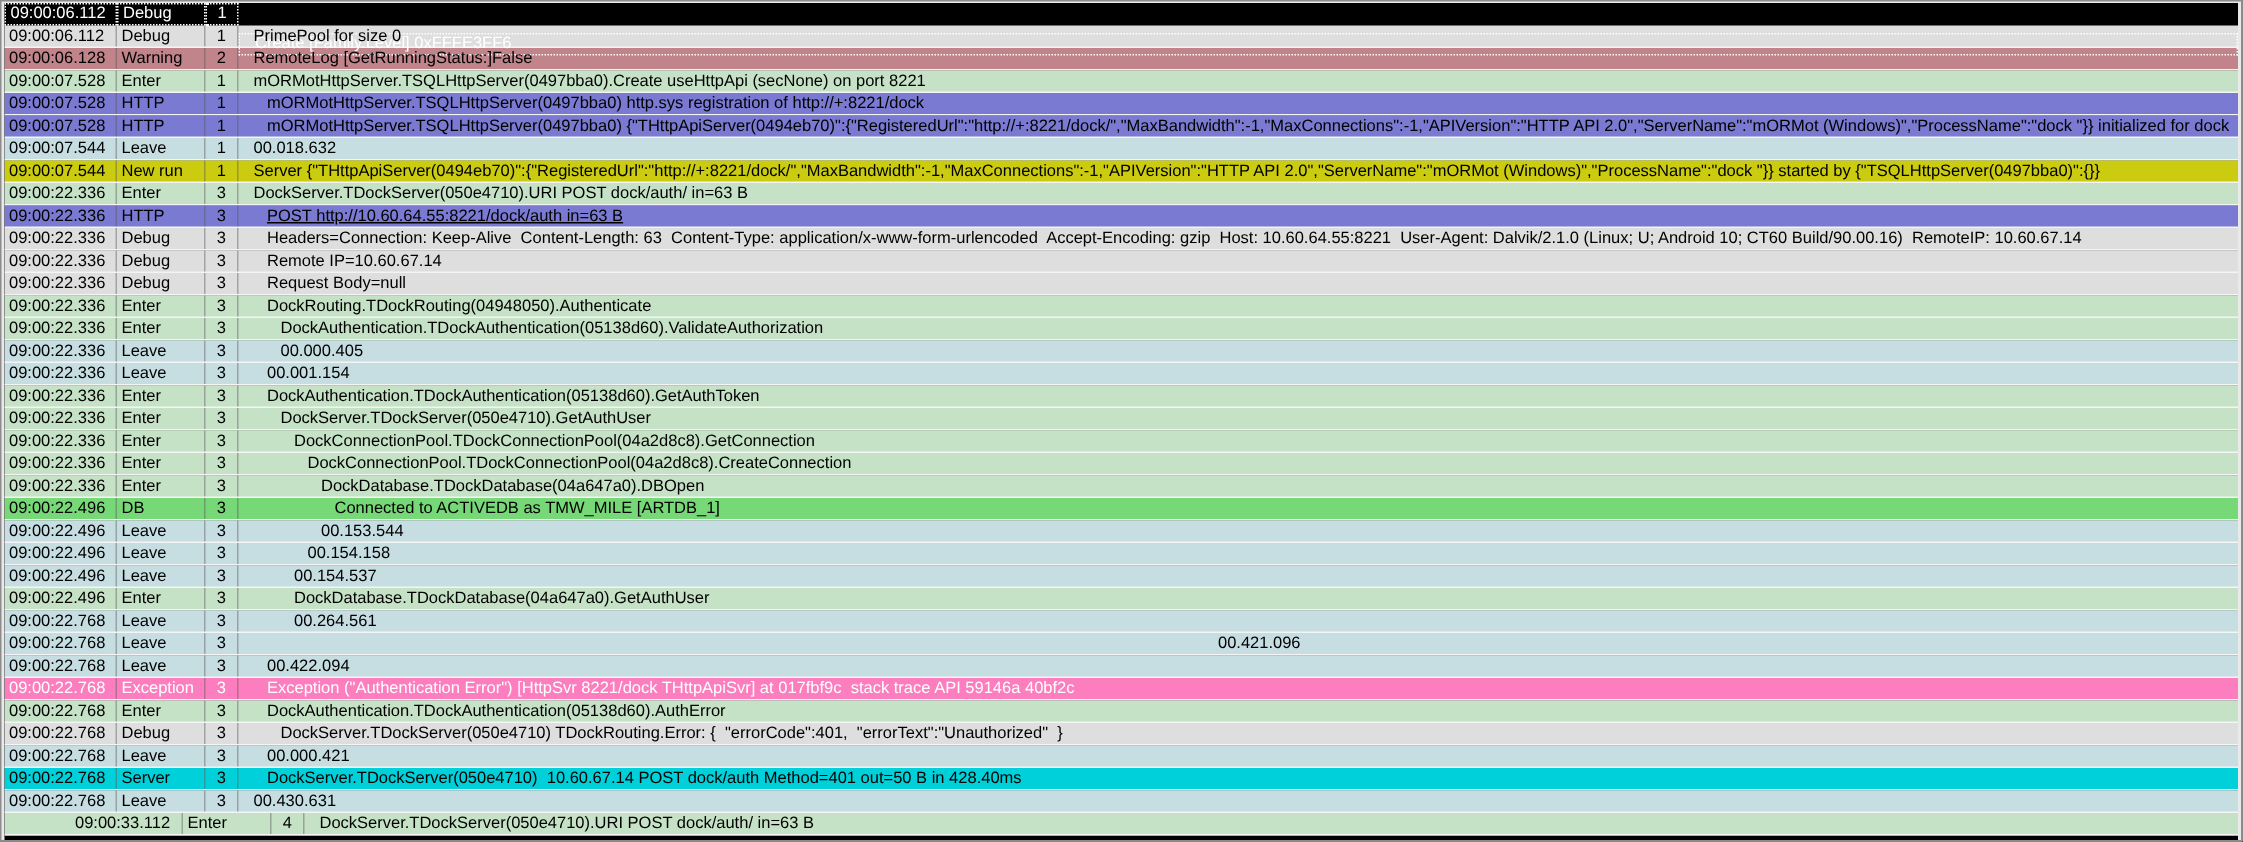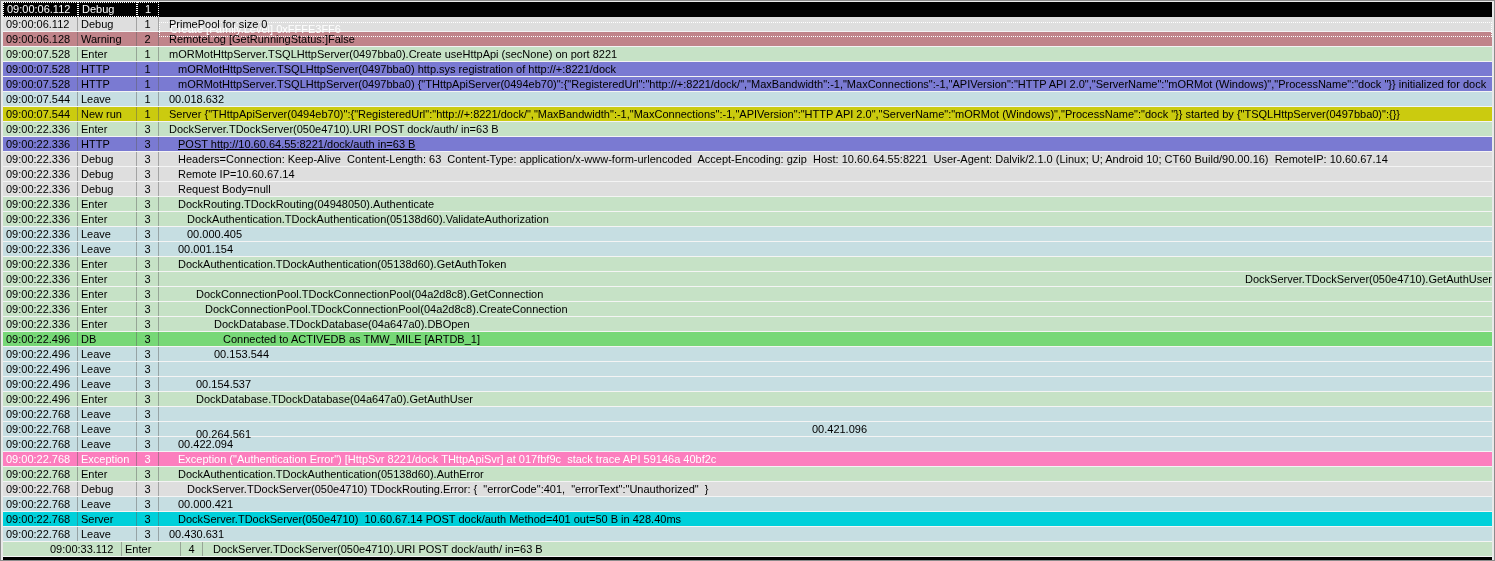--- a/index.html
+++ b/index.html
@@ -165,21 +165,21 @@
       <div class="row" style="background: rgb(198, 226, 198); color: rgb(0, 0, 0);">
     <div class="cell time">09:00:22.336</div>
     <div class="cell level">Enter</div>
     <div class="cell thread">3</div>
     <div class="cell msg" style="padding-left: 19px;">DockAuthentication.TDockAuthentication(05138d60).GetAuthToken</div>
   </div>
       <div class="row" style="background: rgb(198, 226, 198); color: rgb(0, 0, 0);">
     <div class="cell time">09:00:22.336</div>
     <div class="cell level">Enter</div>
     <div class="cell thread">3</div>
-    <div class="cell msg" style="padding-left: 28px; text-align: right;">DockServer.TDockServer(050e4710).GetAuthUser</div>
+    <div class="cell msg" style="padding-left: 28px;">DockServer.TDockServer(050e4710).GetAuthUser</div>
   </div>
       <div class="row" style="background: rgb(198, 226, 198); color: rgb(0, 0, 0);">
     <div class="cell time">09:00:22.336</div>
     <div class="cell level">Enter</div>
     <div class="cell thread">3</div>
     <div class="cell msg" style="padding-left: 37px;">DockConnectionPool.TDockConnectionPool(04a2d8c8).GetConnection</div>
   </div>
       <div class="row" style="background: rgb(198, 226, 198); color: rgb(0, 0, 0);">
     <div class="cell time">09:00:22.336</div>
     <div class="cell level">Enter</div>
@@ -201,38 +201,39 @@
       <div class="row" style="background: rgb(198, 222, 226); color: rgb(0, 0, 0);">
     <div class="cell time">09:00:22.496</div>
     <div class="cell level">Leave</div>
     <div class="cell thread">3</div>
     <div class="cell msg" style="padding-left: 55px;">00.153.544</div>
   </div>
       <div class="row" style="background: rgb(198, 222, 226); color: rgb(0, 0, 0);">
     <div class="cell time">09:00:22.496</div>
     <div class="cell level">Leave</div>
     <div class="cell thread">3</div>
+    <div class="cell msg" style="padding-left: 46px;">00.154.158</div>
   </div>
       <div class="row" style="background: rgb(198, 222, 226); color: rgb(0, 0, 0);">
     <div class="cell time">09:00:22.496</div>
     <div class="cell level">Leave</div>
     <div class="cell thread">3</div>
     <div class="cell msg" style="padding-left: 37px;">00.154.537</div>
   </div>
       <div class="row" style="background: rgb(198, 226, 198); color: rgb(0, 0, 0);">
     <div class="cell time">09:00:22.496</div>
     <div class="cell level">Enter</div>
     <div class="cell thread">3</div>
     <div class="cell msg" style="padding-left: 37px;">DockDatabase.TDockDatabase(04a647a0).GetAuthUser</div>
   </div>
       <div class="row" style="background: rgb(198, 222, 226); color: rgb(0, 0, 0);">
     <div class="cell time">09:00:22.768</div>
     <div class="cell level">Leave</div>
     <div class="cell thread">3</div>
-    <div class="cell msg" style="padding-left: 37px; margin-top: 20px;">00.264.561</div>
+    <div class="cell msg" style="padding-left: 37px;">00.264.561</div>
   </div>
       <div class="row" style="background: rgb(198, 222, 226); color: rgb(0, 0, 0);">
     <div class="cell time">09:00:22.768</div>
     <div class="cell level">Leave</div>
     <div class="cell thread">3</div>
     <div class="cell msg" style="padding-left: 28px; text-align: center;">00.421.096</div>
   </div>
       <div class="row" style="background: rgb(198, 222, 226); color: rgb(0, 0, 0);">
     <div class="cell time">09:00:22.768</div>
     <div class="cell level">Leave</div>

